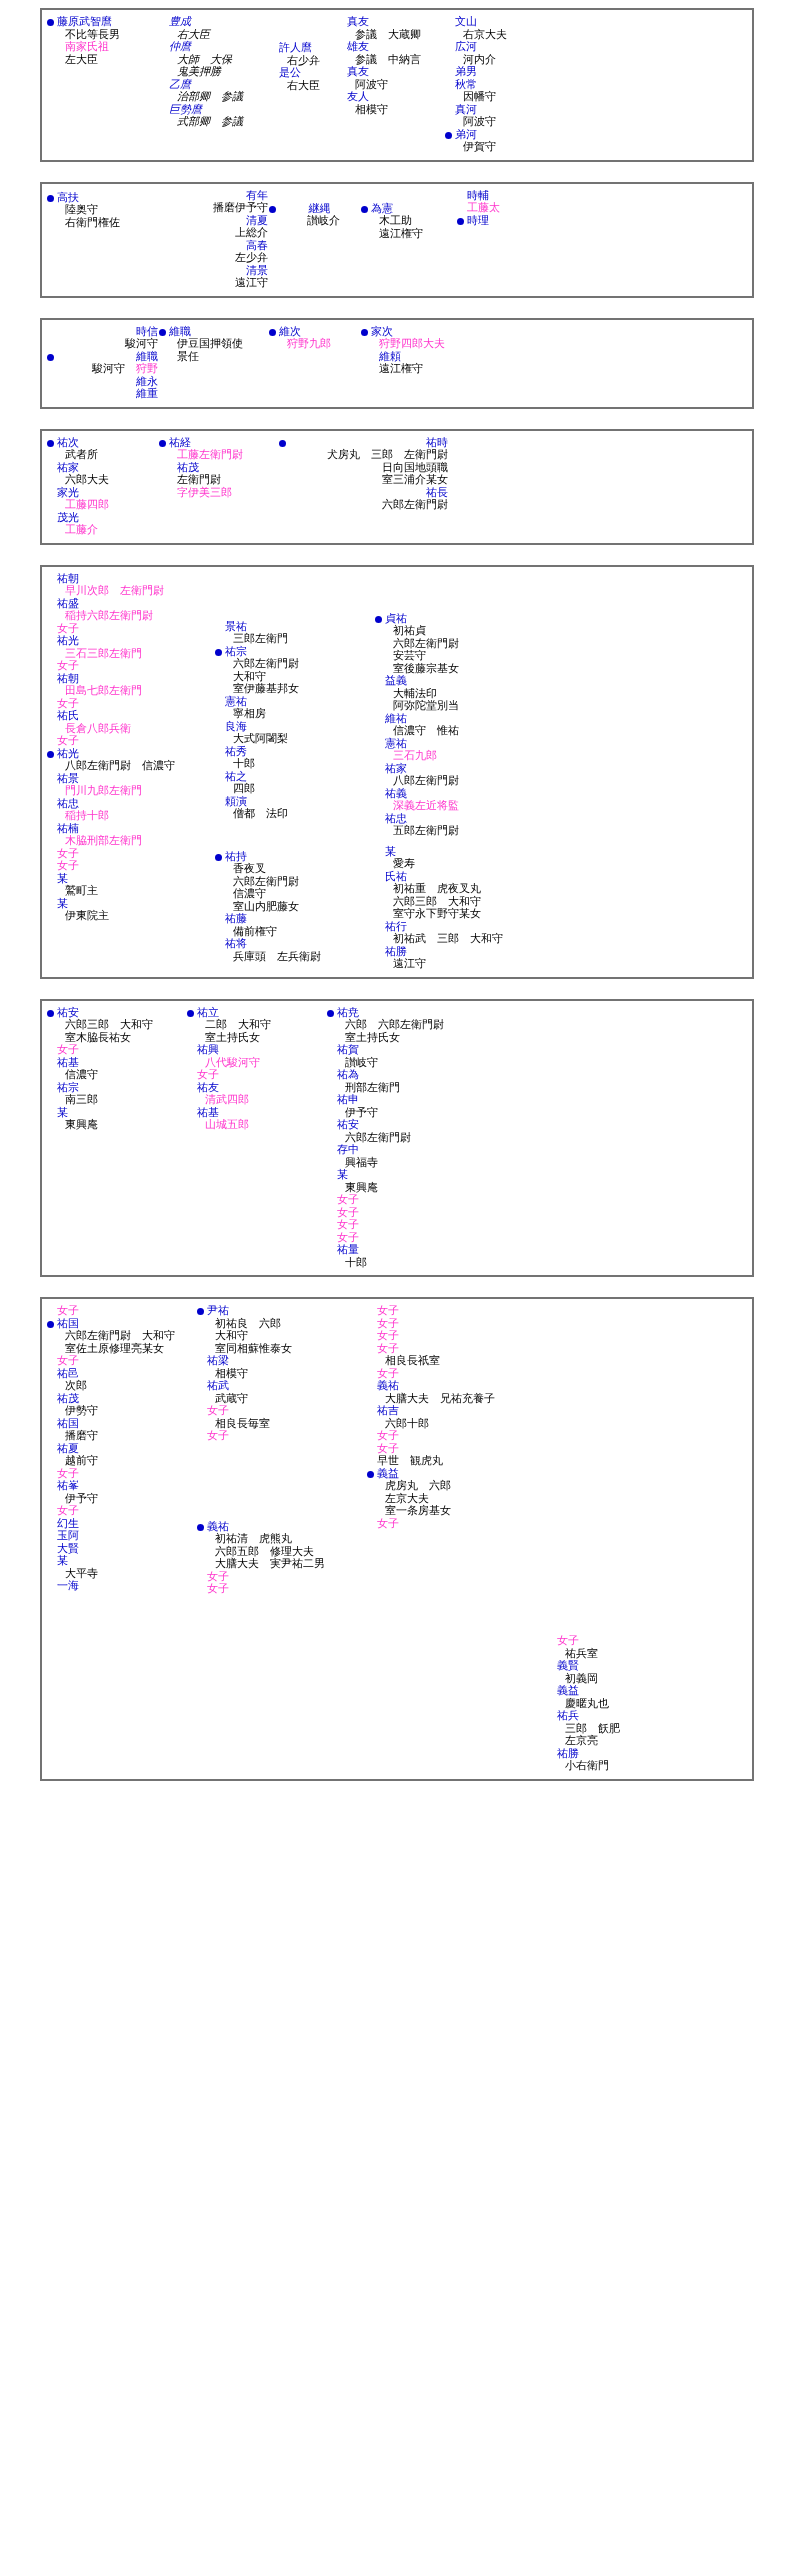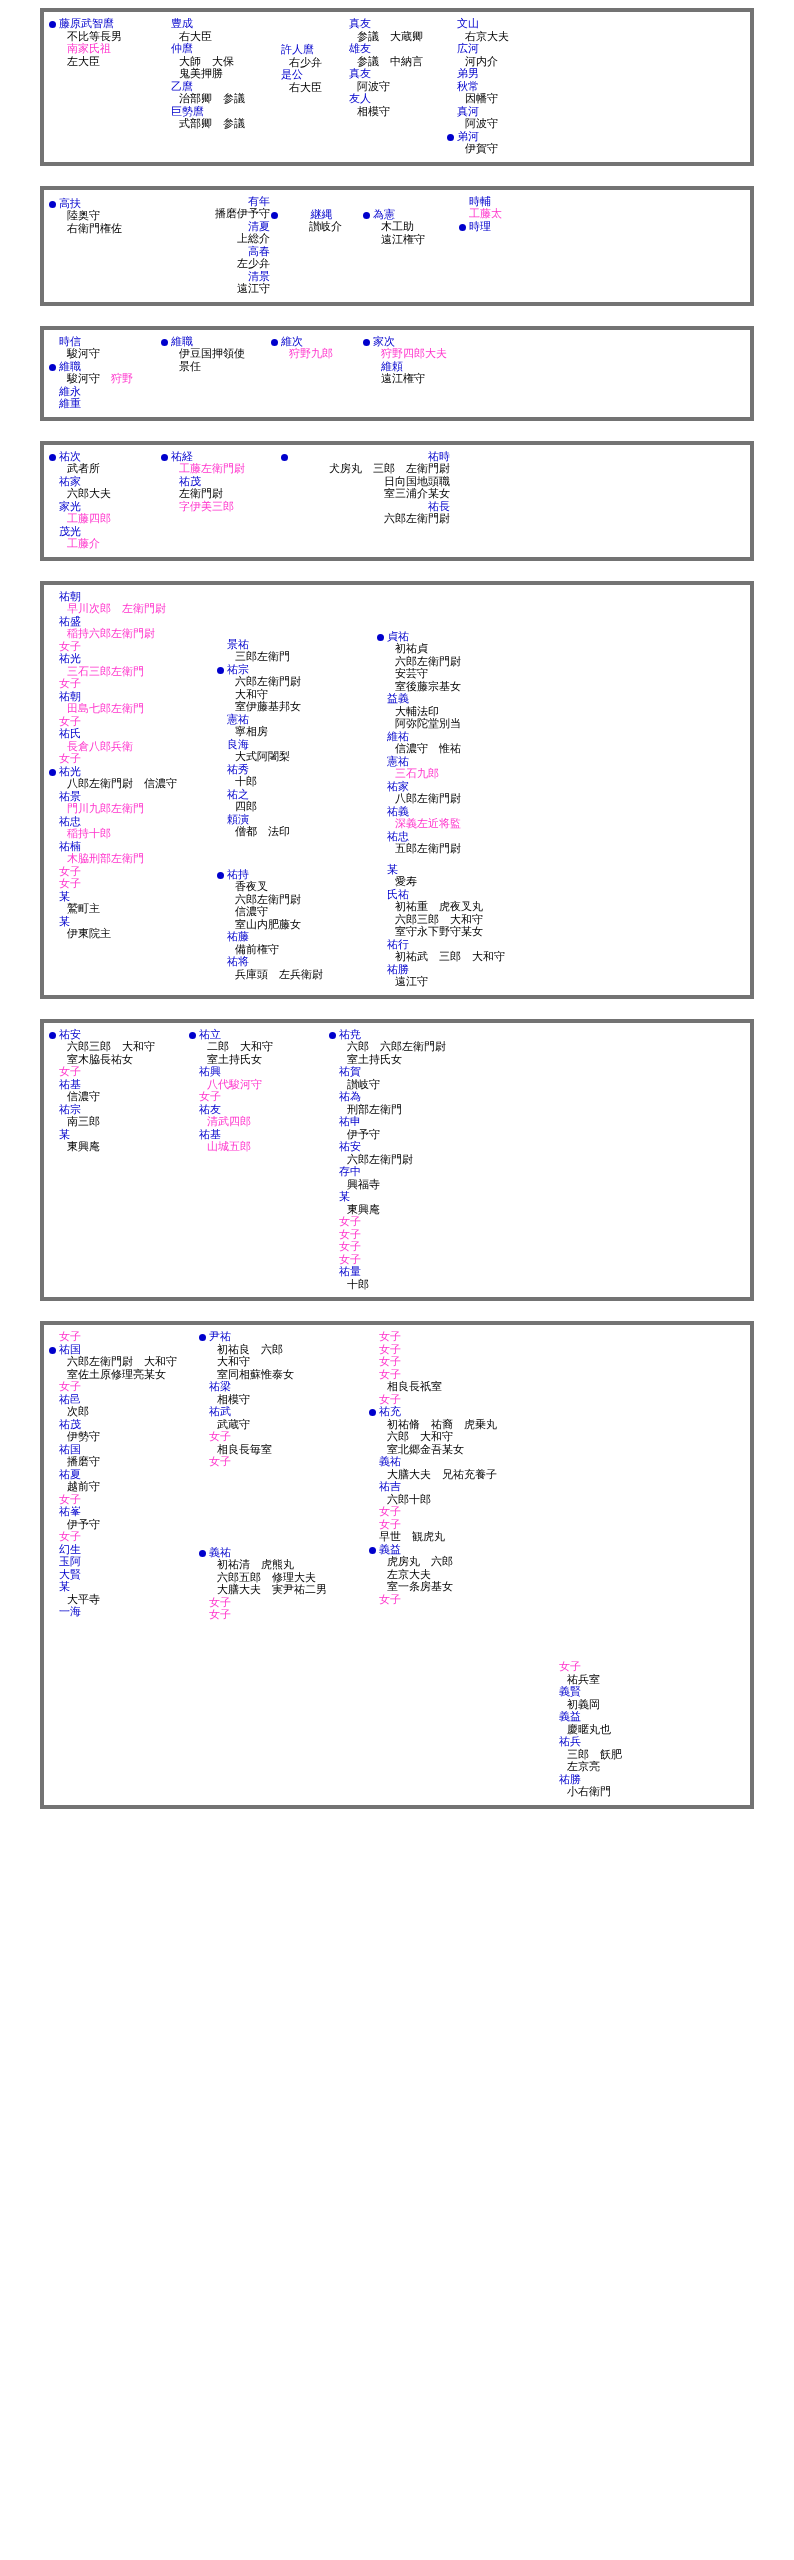--- a/index.html
+++ b/index.html
@@ -4,21 +4,21 @@
 <style>
   html,body{margin:0;padding:0;background:#ffffff;}
   body{
     font-family:"DejaVu Sans","Liberation Sans",sans-serif;
     font-size:11px;
     color:#000000;
     width:794px;
   }
   .page{width:794px;position:relative;}
   .block{
-    border:4px solid #737373;
+    border:2px solid #737373;
     margin:20px 40px 4px 40px;
     padding:6px 16px 6px 4px;
     position:relative;
     background:#ffffff;
   }
   .cols{display:flex;align-items:flex-start;}
   .col{position:relative;}
   .node{
     position:relative;
     padding-left:11px;
@@ -47,21 +47,21 @@
   <div class="block" style="margin-top:8px;">
     <div class="cols">
       <div class="col" style="width:112px;">
         <div class="node bullet">
           <span class="nm blue">藤原武智麿</span>
           <span class="sub blk">不比等長男</span>
           <span class="sub pink">南家氏祖</span>
           <span class="sub blk">左大臣</span>
         </div>
       </div>
-      <div class="col" style="width:110px;">
+      <div class="col" style="width:110px;font-style:italic;">
         <div class="node">
           <span class="nm blue">豊成</span>
           <span class="sub blk">右大臣</span>
         </div>
         <div class="node">
           <span class="nm blue">仲麿</span>
           <span class="sub blk">大師　大保</span>
           <span class="sub blk">鬼美押勝</span>
         </div>
         <div class="node">
@@ -178,21 +178,21 @@
         </div>
         <div class="node bullet">
           <span class="nm blue">時理</span>
         </div>
       </div>
     </div>
   </div>
 
   <div class="block">
     <div class="cols">
-      <div class="col" style="width:112px;">
+      <div class="col" style="width:112px;text-align:right;">
         <div class="node">
           <span class="nm blue">時信</span>
           <span class="sub blk">駿河守</span>
         </div>
         <div class="node bullet">
           <span class="nm blue">維職</span>
           <span class="sub blk"><span>駿河守</span>　<span class="pink">狩野</span></span>
         </div>
         <div class="node">
           <span class="nm blue">維永</span>
@@ -640,26 +640,20 @@
         <div class="node">
             <span class="nm pink">女子</span>
           </div>
         <div class="node">
             <span class="nm pink">女子</span>
             <span class="sub blk">相良長祇室</span>
           </div>
         <div class="node">
             <span class="nm pink">女子</span>
           </div>
-        <div class="node bullet">
-            <span class="nm blue">祐充</span>
-            <span class="sub blk">初祐脩　祐裔　虎乗丸</span>
-            <span class="sub blk">六郎　大和守</span>
-            <span class="sub blk">室北郷金吾某女</span>
-          </div>
         <div class="node">
             <span class="nm blue">義祐</span>
             <span class="sub blk">大膳大夫　兄祐充養子</span>
           </div>
         <div class="node">
             <span class="nm blue">祐吉</span>
             <span class="sub blk">六郎十郎</span>
           </div>
         <div class="node">
             <span class="nm pink">女子</span>

